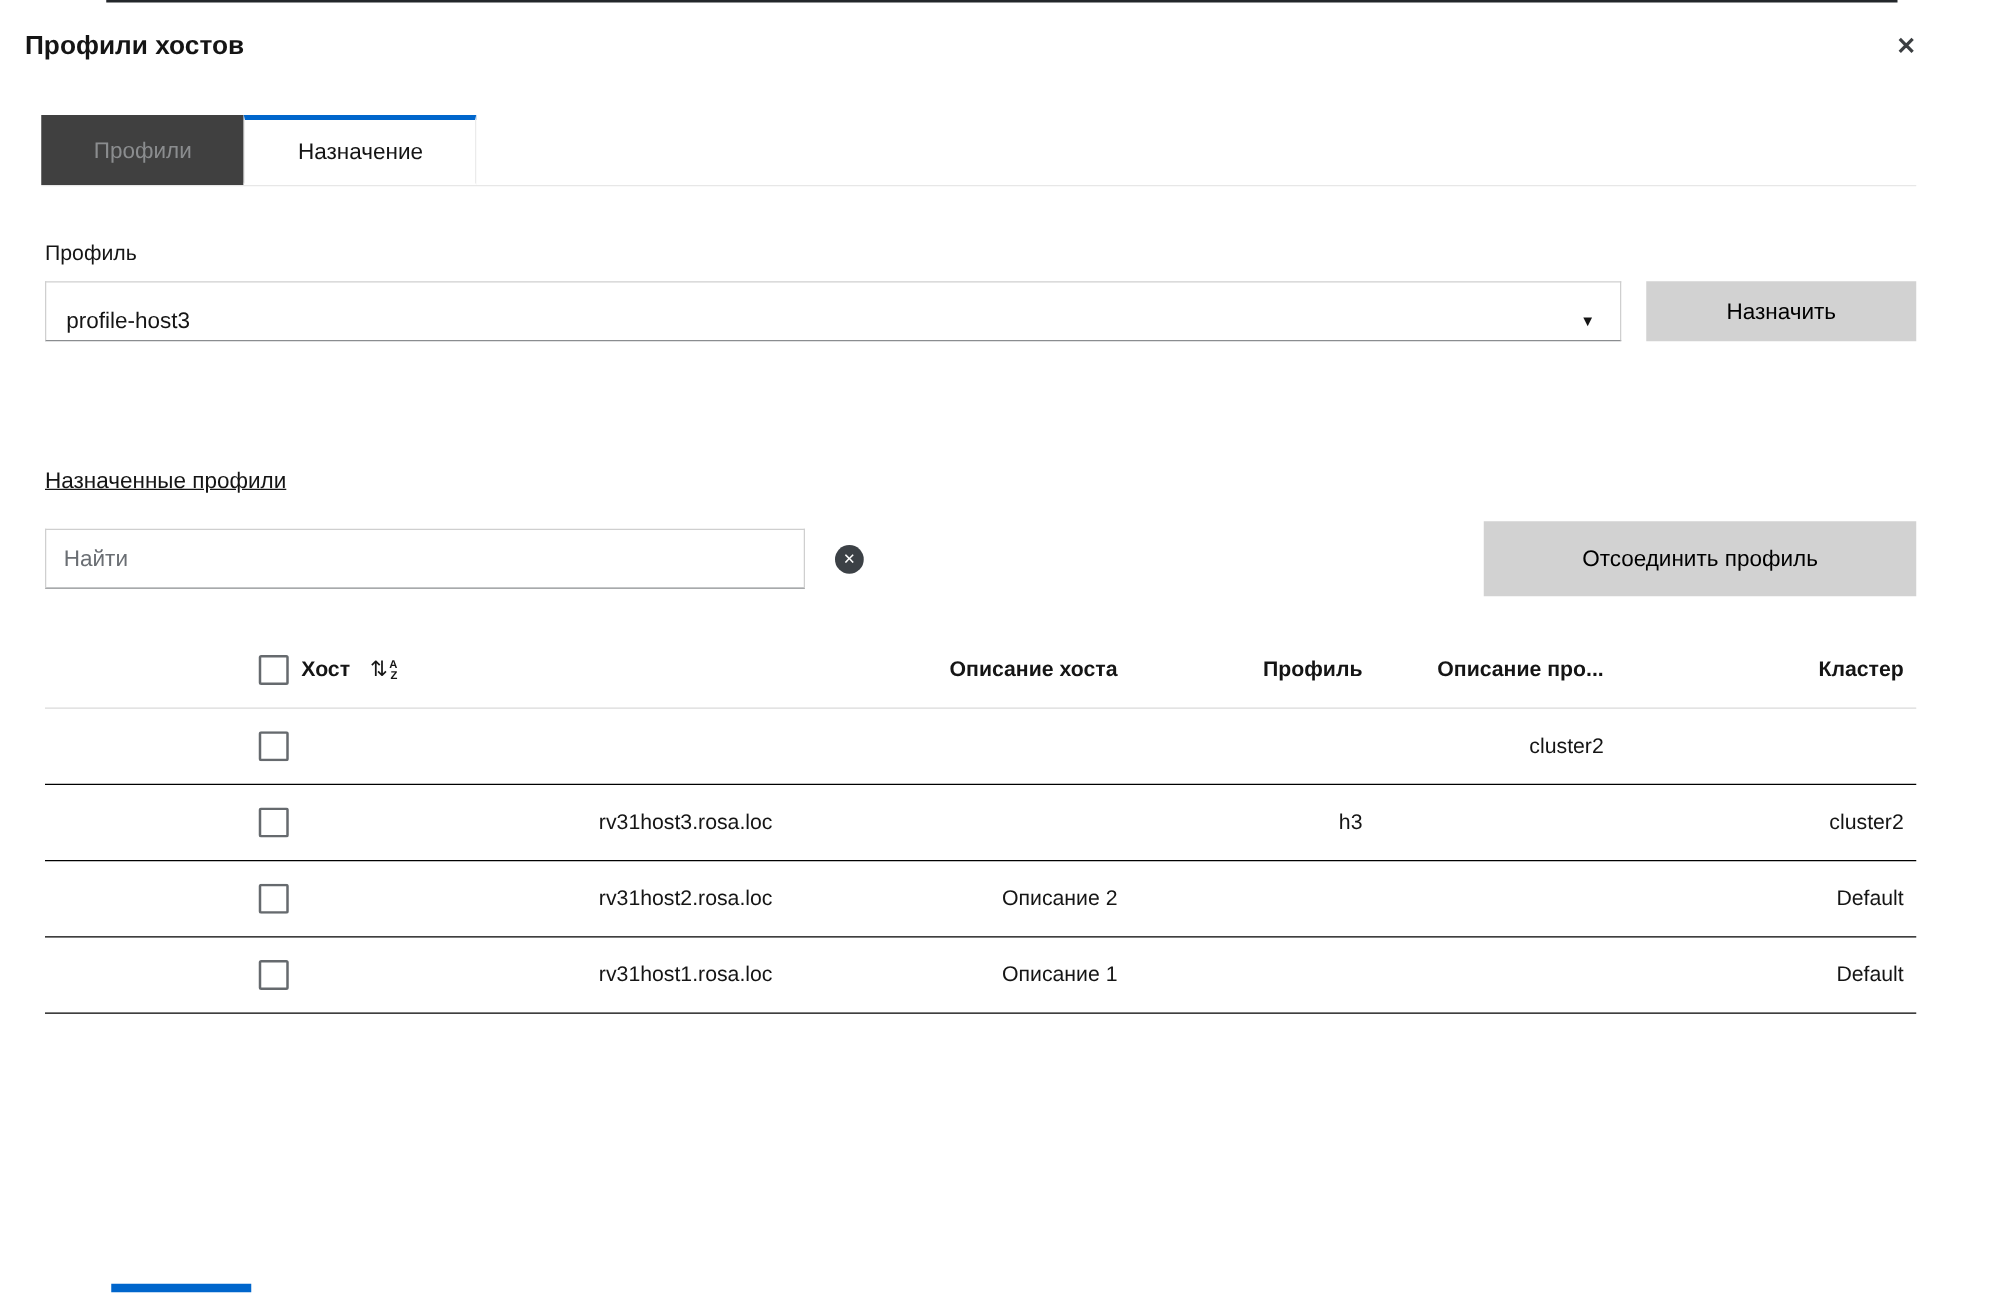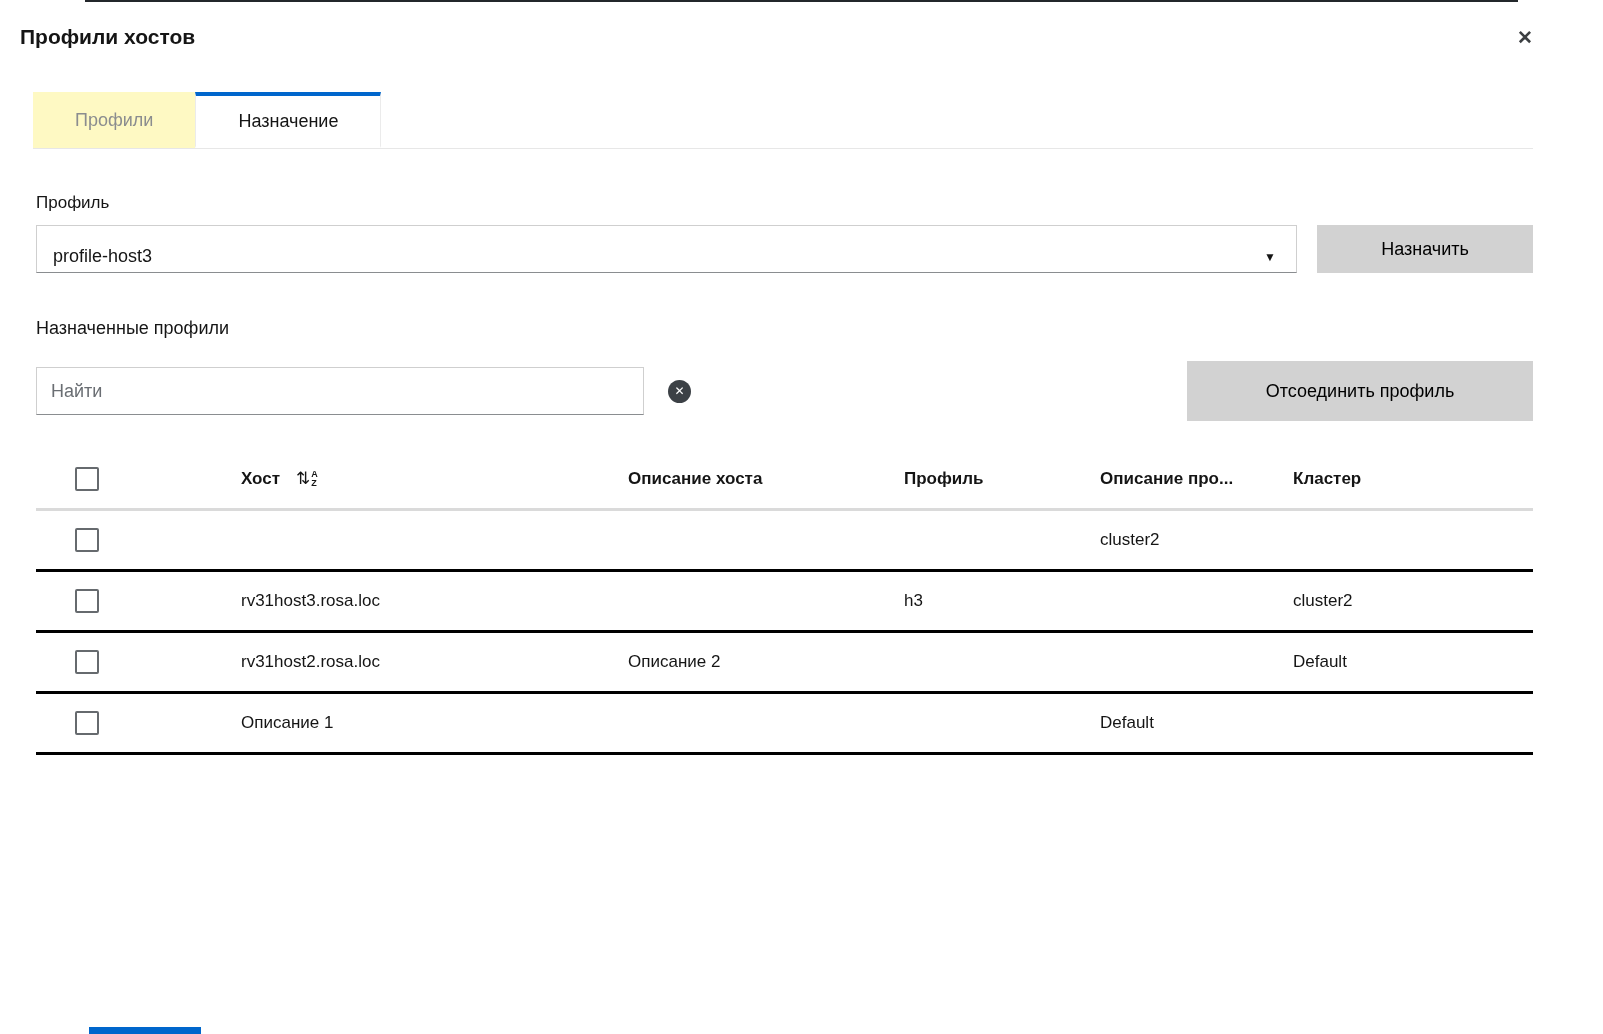--- a/index.html
+++ b/index.html
@@ -22,21 +22,21 @@
     background: none; border: none; cursor: pointer;
     font-size: 19px; font-weight: bold; color: #3c3f42;
     font-family: inherit; line-height: 1;
   }
 
   .tabs { display: flex; margin: 27px 70px 0 33px; border-bottom: 1px solid #e7e7e7; }
   .tab {
     height: 56px; display: flex; align-items: center; justify-content: center;
     font-size: 18px; padding: 0 42px; white-space: nowrap;
   }
-  .tab-inactive { background: #fef9c3; color: #8b8d8f; cursor: pointer; }
+  .tab-inactive { background: #404040; color: #8b8d8f; cursor: pointer; }
   .tab-active {
     background: #ffffff; color: #151515; cursor: default;
     border: 1px solid #ebebeb; border-top: 4px solid #0066cc;
     border-bottom: 2px solid #ffffff; margin-bottom: -1px;
   }
 
   .content { padding: 0 70px 0 36px; }
 
   .field-label { margin-top: 44px; font-size: 17px; }
   .assign-row { display: flex; margin-top: 12px; gap: 20px; }
@@ -48,21 +48,21 @@
   }
   .select-value { font-size: 18px; }
   .caret { font-size: 12px; color: #151515; }
 
   .btn-disabled {
     background: #d2d2d2; color: #000000; border: none;
     font-size: 18px; font-family: inherit; cursor: default;
   }
   .assign-btn { width: 216px; height: 48px; }
 
-  .section-heading { margin-top: 45px; font-size: 18px; }
+  .section-heading { margin-top: 101px; font-size: 18px; text-decoration: underline; }
 
   .search-row { display: flex; align-items: center; margin-top: 22px; }
   .search-input {
     width: 608px; height: 48px; padding: 0 14px;
     border: 1px solid #cfcfcf; border-bottom-color: #8a8d90;
     font-size: 18px; font-family: inherit; color: #151515; outline: none;
   }
   .search-input::placeholder { color: #6a6e73; }
   .clear-btn {
     margin-left: 24px; width: 23px; height: 23px; border-radius: 50%;
@@ -71,21 +71,22 @@
     display: flex; align-items: center; justify-content: center; cursor: pointer;
   }
   .detach-btn { margin-left: auto; width: 346px; height: 60px; }
 
   .table { margin-top: 28px; }
   .t-row {
     display: grid;
     grid-template-columns: 205px 387px 276px 196px 193px 1fr;
     align-items: center;
     min-height: 61px;
-    border-bottom: 3px solid #000000;
+    border-bottom: 1px solid #000000;
+    text-align: right;
   }
   .t-header { min-height: 62px; font-weight: bold; border-bottom-color: #dadada; }
   .t-cell { font-size: 17px; padding-right: 10px; overflow: hidden; white-space: nowrap; }
   .cb-cell { padding-left: 39px; }
   .checkbox {
     width: 24px; height: 24px; display: inline-block; vertical-align: middle;
     border: 2px solid #666a6e; border-radius: 2px; background: #fff; cursor: pointer;
   }
   .host-header { display: flex; align-items: center; gap: 16px; }
   .sort-icon { display: flex; align-items: center; gap: 1px; cursor: pointer; }
@@ -180,20 +181,21 @@
       <div class="t-cell">Описание 2</div>
       <div class="t-cell"></div>
       <div class="t-cell"></div>
       <div class="t-cell">Default</div>
     </div>
 
     <div class="t-row">
       <div class="t-cell cb-cell">
         <span class="checkbox"></span>
       </div>
+      <div class="t-cell">rv31host1.rosa.loc</div>
       <div class="t-cell">Описание 1</div>
       <div class="t-cell"></div>
       <div class="t-cell"></div>
       <div class="t-cell">Default</div>
     </div>
 
   </div>
 </div>
 
 <div class="partial-btn"></div>

